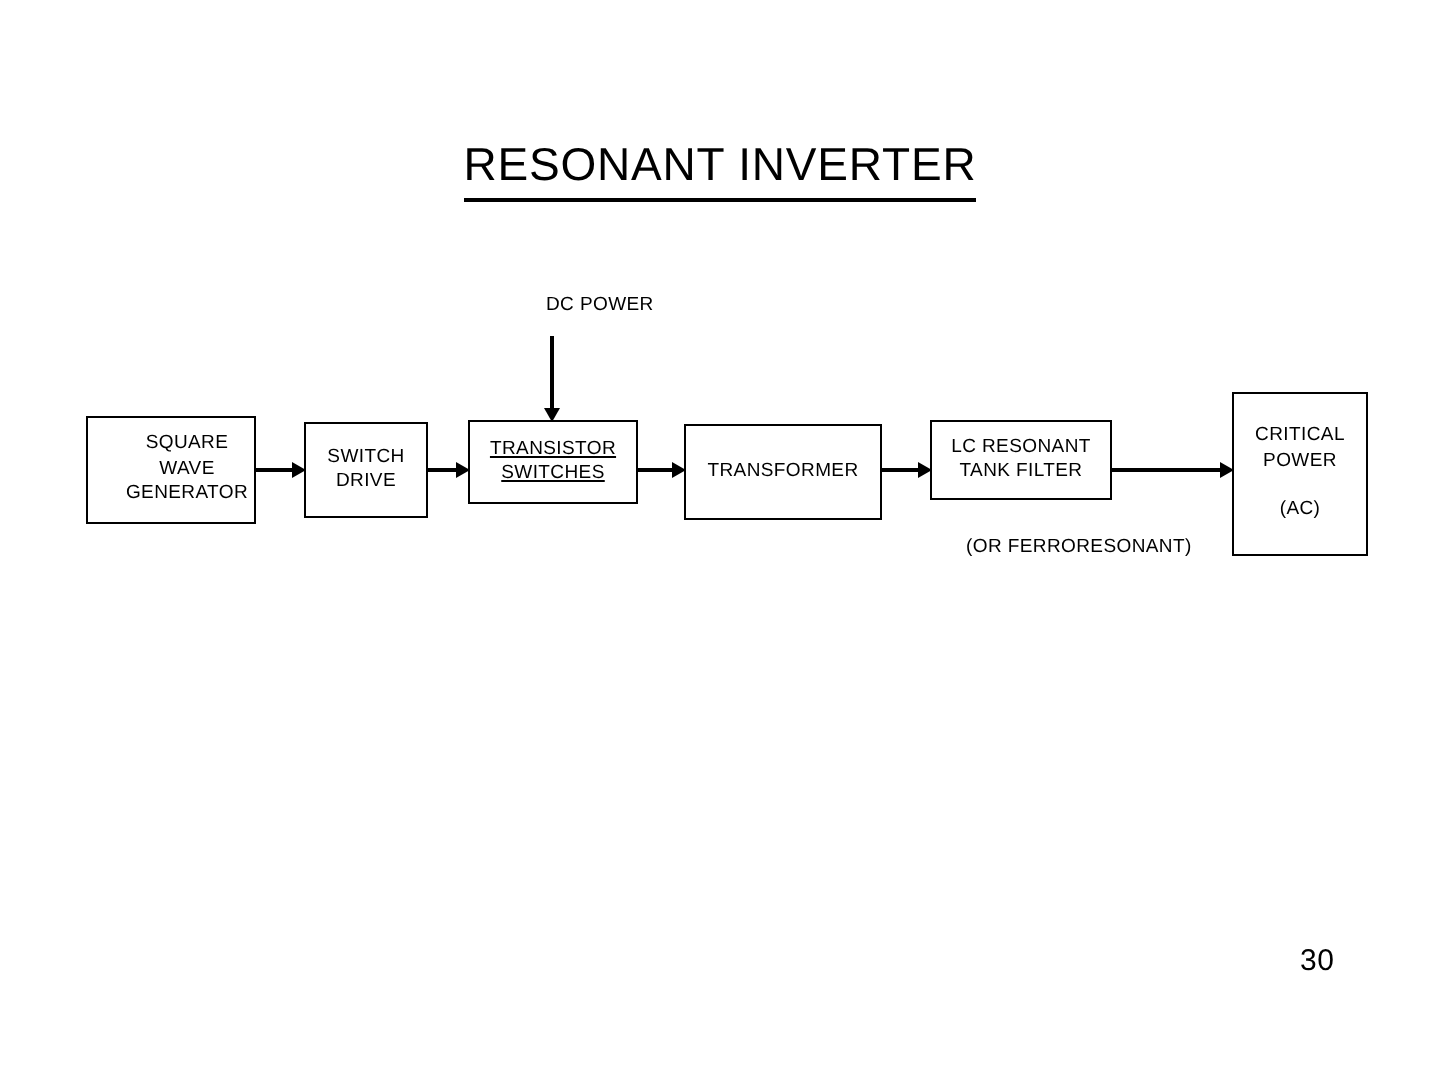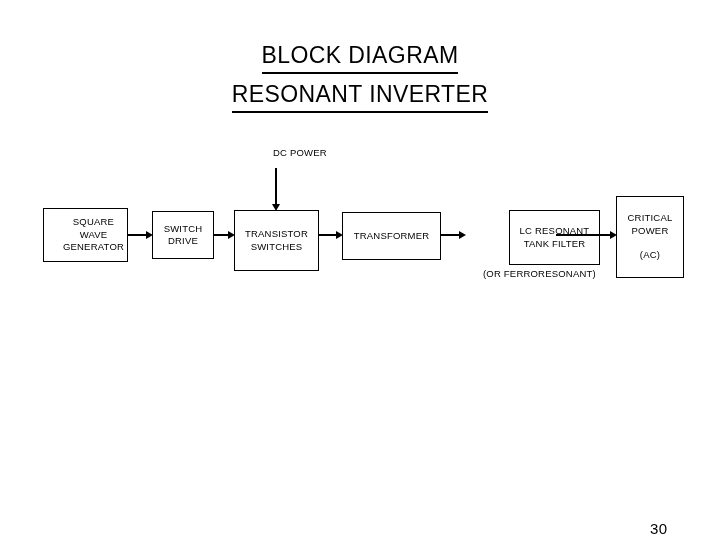--- a/index.html
+++ b/index.html
@@ -56,23 +56,23 @@
     justify-content: center;
     font-size: 9.5px;
     line-height: 12.5px;
     text-align: center;
     letter-spacing: 0.2px;
   }
   .block .ln { display: block; white-space: nowrap; }
 
   #block-square-wave-generator { left: 43px;  top: 208px; width: 85px;  height: 54px; padding-left: 16px; }
   #block-switch-drive          { left: 152px; top: 211px; width: 62px;  height: 48px; }
-  #block-transistor-switches   { left: 234px; top: 210px; width: 85px;  height: 61px; }
+  #block-transistor-switches   { left: 234px; top: 210px; width: 85px;  height: 42px; text-decoration: underline; }
   #block-transformer           { left: 342px; top: 212px; width: 99px;  height: 48px; }
-  #block-lc-resonant-tank      { left: 465px; top: 210px; width: 91px;  height: 55px; margin-left: 44px; }
+  #block-lc-resonant-tank      { left: 465px; top: 210px; width: 91px;  height: 40px; }
   #block-critical-load         { left: 616px; top: 196px; width: 68px;  height: 82px; }
 
   #block-critical-load .gap { height: 12px; }
 
   
   .h-arrow {
     position: absolute;
     height: 9px;
     display: block;
   }
@@ -131,32 +131,31 @@
     line-height: 12px;
     letter-spacing: 0.2px;
     white-space: nowrap;
   }
   #label-dc-power { left: 245px; top: 147px; padding-left: 28px; }
   #label-ferroresonant { left: 440px; top: 268px; margin-left: 43px; }
 
   #page-number {
     position: absolute;
     left: 650px;
-    top: 520px;
+    top: 472px;
     font-size: 15px;
     letter-spacing: 0.3px;
   }
 </style>
 </head>
 <body>
 
 <div id="slide">
 
   <div class="title-block">
-    <div class="title-line">BLOCK DIAGRAM</div>
     <br>
     <div class="title-line title-line-2">RESONANT INVERTER</div>
   </div>
 
   <div class="free-label" id="label-dc-power">DC POWER</div>
 
   <div id="arrow-dcpower-down">
     <div class="vshaft"></div>
     <div class="vhead"></div>
   </div>

